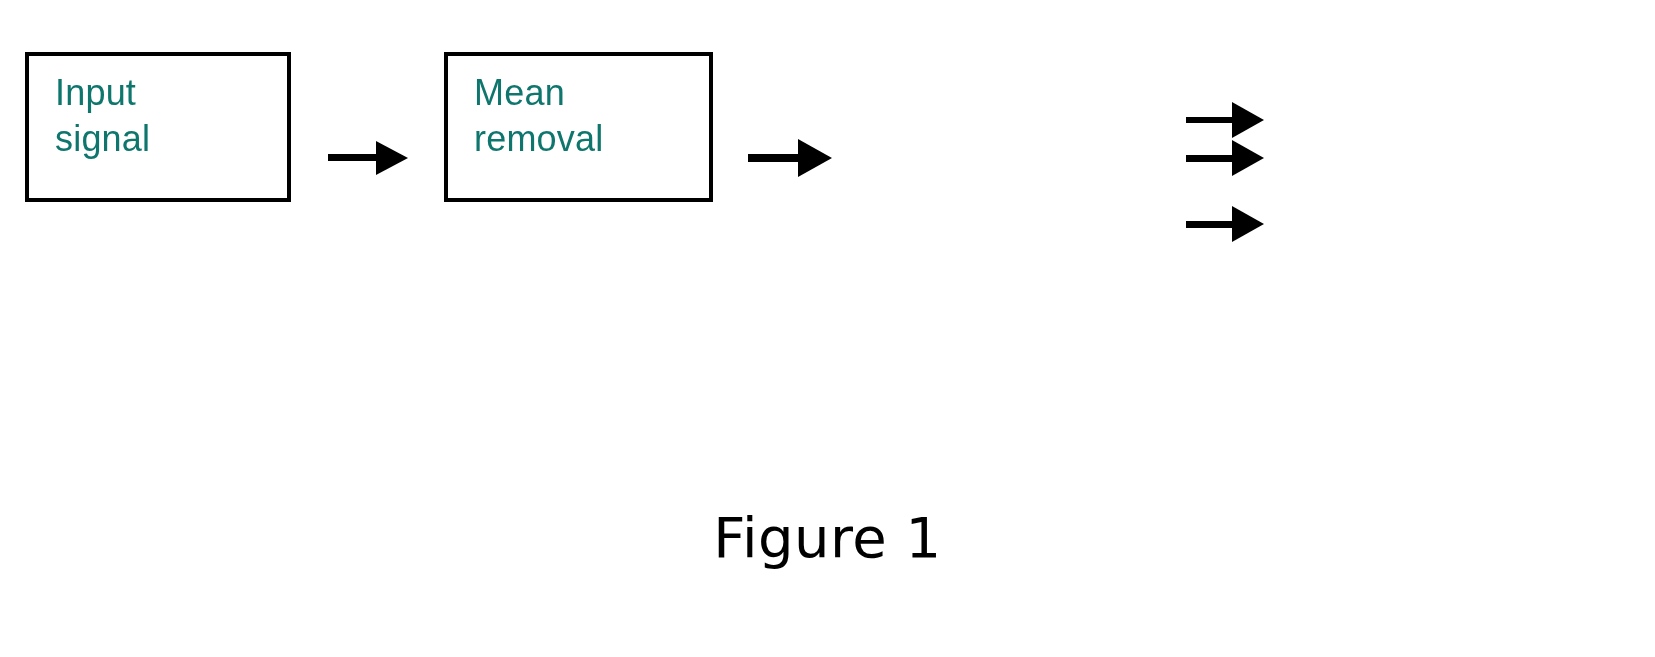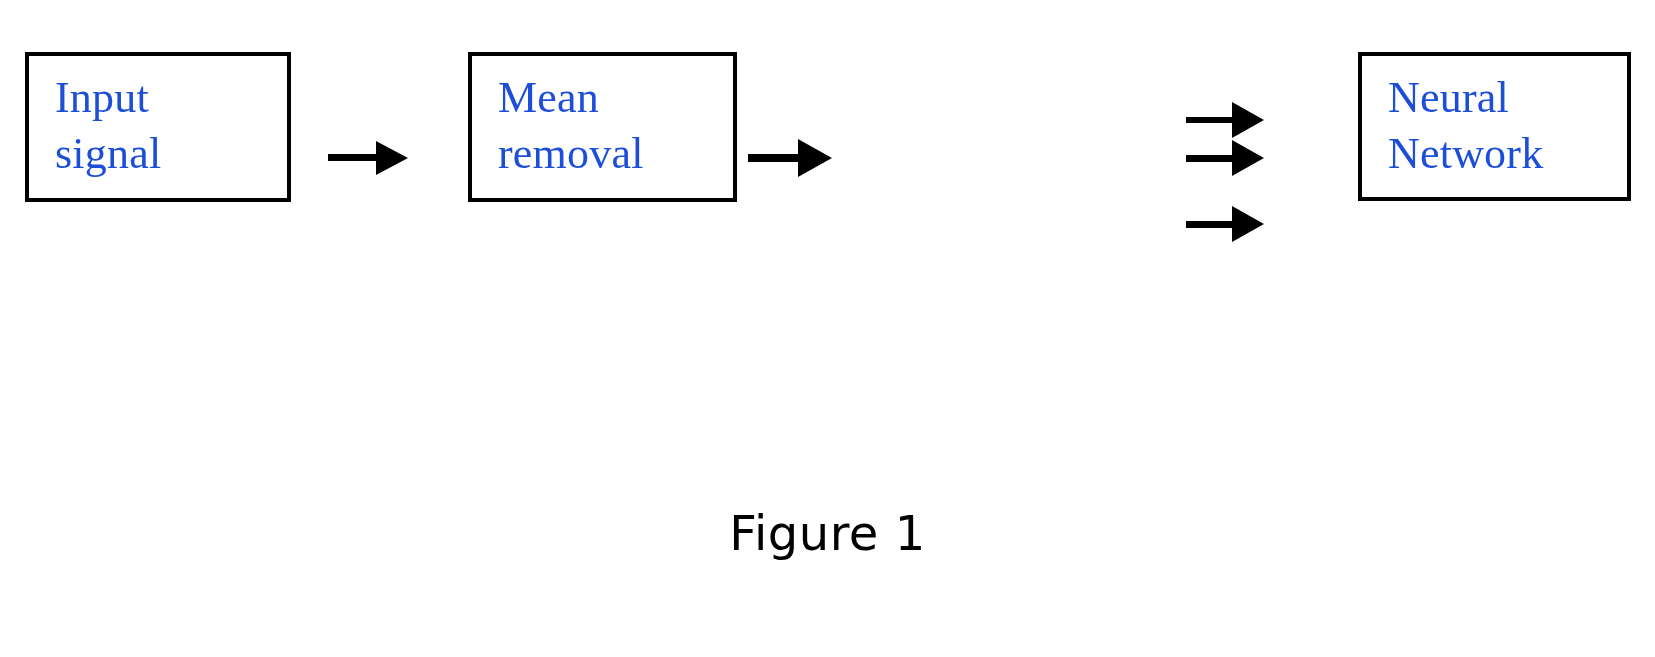--- a/index.html
+++ b/index.html
@@ -22,30 +22,30 @@
 
   
   .block {
     position: absolute;
     box-sizing: border-box;
     border: 4px solid #000000;
     background: #ffffff;
     padding: 14px 0 0 26px;
   }
   .block-label {
-    font-family: Liberation Serif, serif;
-    font-size: 44px;
+    font-family: Liberation Sans, sans-serif;
+    font-size: 36px;
     line-height: 1.28;
-    color: #1d4ed8;
+    color: #0f766e;
     white-space: pre-line;
     letter-spacing: 0.2px;
   }
 
   .block-1 { left: 25px;   top: 52px; width: 266px; height: 150px; }
-  .block-2 { left: 444px;  top: 52px; width: 269px; height: 150px; margin-left: 24px; }
+  .block-2 { left: 444px;  top: 52px; width: 269px; height: 150px; }
   .block-3 { left: 865px;  top: 52px; width: 306px; height: 150px; }
   .block-4 { left: 1358px; top: 52px; width: 273px; height: 149px; }
 
   
   .arrow {
     position: absolute;
     display: block;
   }
   .arrow-1 { left: 328px;  top: 136px; }
   .arrow-2 { left: 748px;  top: 134px; }
@@ -56,21 +56,21 @@
   
   .caption {
     position: absolute;
     left: 0;
     top: 505px;
     width: 1655px;
     text-align: center;
   }
   .caption-text {
     font-family: "DejaVu Sans", "Liberation Sans", sans-serif;
-    font-size: 48px;
+    font-size: 56px;
     font-weight: 400;
     color: #000000;
     letter-spacing: 0.5px;
   }
 </style>
 </head>
 <body>
 
 <div id="canvas">
 
@@ -101,22 +101,18 @@
   </svg>
   <svg class="arrow arrow-3b" width="80" height="44" viewBox="0 0 80 44" aria-hidden="true">
     <rect x="0" y="19" width="54" height="7" fill="#000000"></rect>
     <polygon points="46,4 78,22 46,40" fill="#000000"></polygon>
   </svg>
   <svg class="arrow arrow-3c" width="80" height="44" viewBox="0 0 80 44" aria-hidden="true">
     <rect x="0" y="19" width="54" height="7" fill="#000000"></rect>
     <polygon points="46,4 78,22 46,40" fill="#000000"></polygon>
   </svg>
 
-  <div class="block block-4">
-    <div class="block-label">Neural
-Network</div>
-  </div>
 
   <div class="caption">
     <span class="caption-text">Figure 1</span>
   </div>
 
 </div>
 
 </body></html>

